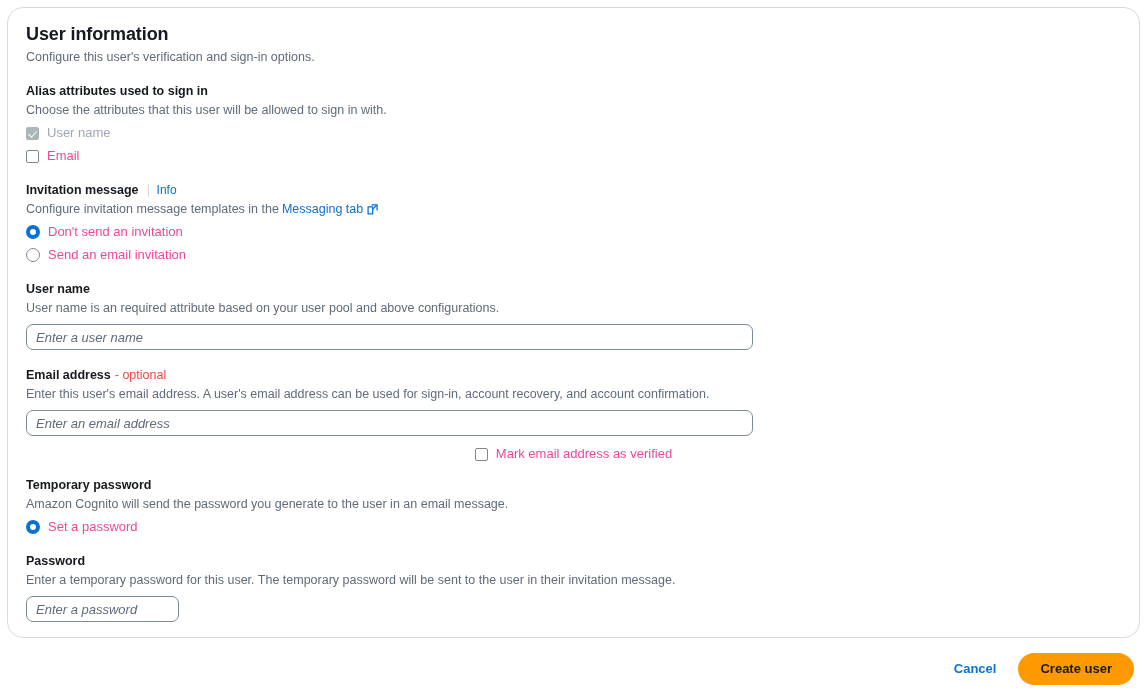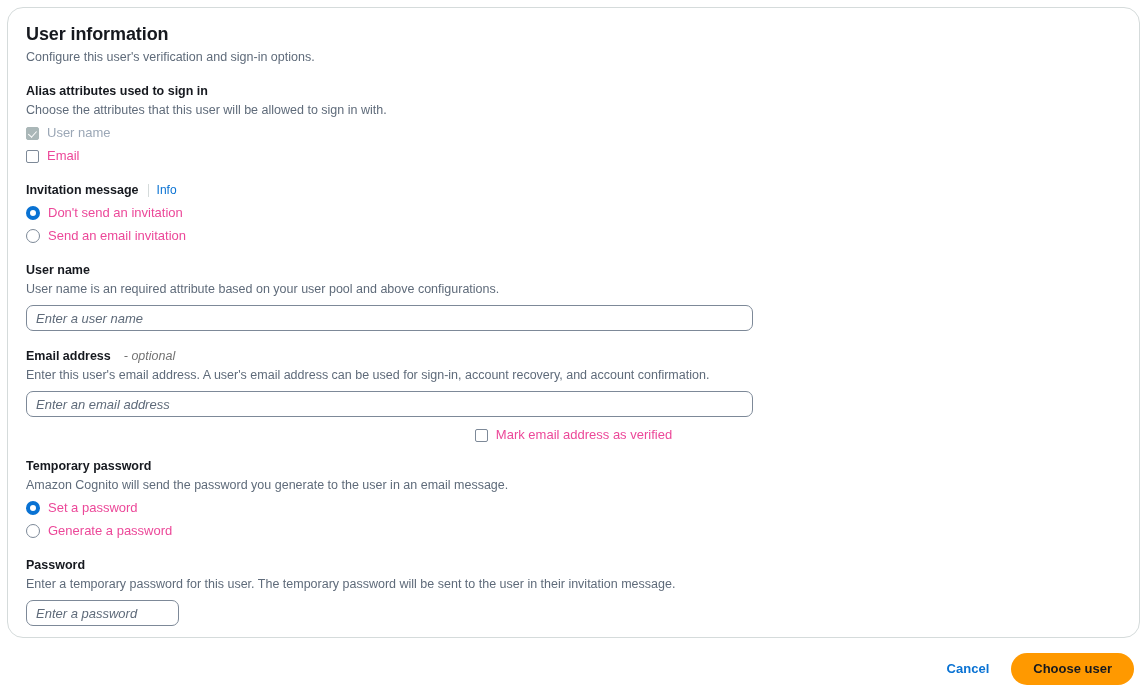--- a/index.html
+++ b/index.html
@@ -57,23 +57,22 @@
     font-size: 12.5px;
     font-weight: bold;
     color: #16191f;
     line-height: 18px;
     display: flex;
     align-items: center;
   }
 
   .optional-tag {
     font-weight: normal;
-    font-style: italic;
-    color: #737373;
-    margin-left: 13px;
+    color: #ef4444;
+    margin-left: 4px;
   }
 
   .label-divider {
     display: inline-block;
     width: 1px;
     height: 13px;
     background: #d5dbdb;
     margin: 0 8px 0 9px;
   }
 
@@ -285,20 +284,31 @@
         <span class="choice-label">Email</span>
       </div>
     </div>
 
     <div class="section">
       <div class="field-label">
         <span>Invitation message</span>
         <span class="label-divider"></span>
         <a class="info-link">Info</a>
       </div>
+      <div class="field-desc">
+        <span>Configure invitation message templates in the</span>
+        <a class="inline-link">Messaging tab</a>
+        <span class="ext-icon">
+          <svg width="11" height="11" viewBox="0 0 12 12">
+            <path d="M1.2 3.2 H6.2 V10.8 H1.2 Z" fill="none" stroke="#0972d3" stroke-width="1.4"></path>
+            <path d="M5.0 1.0 H11.0 V7.0" fill="none" stroke="#0972d3" stroke-width="1.4"></path>
+            <path d="M10.6 1.4 L6.1 5.9" fill="none" stroke="#0972d3" stroke-width="1.4"></path>
+          </svg>
+        </span>
+      </div>
 
       <div class="choice-row">
         <span class="radio selected"></span>
         <span class="choice-label">Don't send an invitation</span>
       </div>
 
       <div class="choice-row">
         <span class="radio"></span>
         <span class="choice-label">Send an email invitation</span>
       </div>
@@ -330,35 +340,31 @@
       <div class="field-label">
         <span>Temporary password</span>
       </div>
       <div class="field-desc">Amazon Cognito will send the password you generate to the user in an email message.</div>
 
       <div class="choice-row">
         <span class="radio selected"></span>
         <span class="choice-label">Set a password</span>
       </div>
 
-      <div class="choice-row">
-        <span class="radio"></span>
-        <span class="choice-label">Generate a password</span>
-      </div>
     </div>
 
     <div class="section">
       <div class="field-label">
         <span>Password</span>
       </div>
       <div class="field-desc">Enter a temporary password for this user. The temporary password will be sent to the user in their invitation message.</div>
       <input class="text-input input-narrow" type="text" placeholder="Enter a password" style="">
 
     </div>
 
   </div>
 
   <div class="footer">
     <button class="btn-cancel">Cancel</button>
-    <button class="btn-primary">Choose user</button>
+    <button class="btn-primary">Create user</button>
   </div>
 
 </div>
 
 </body></html>

